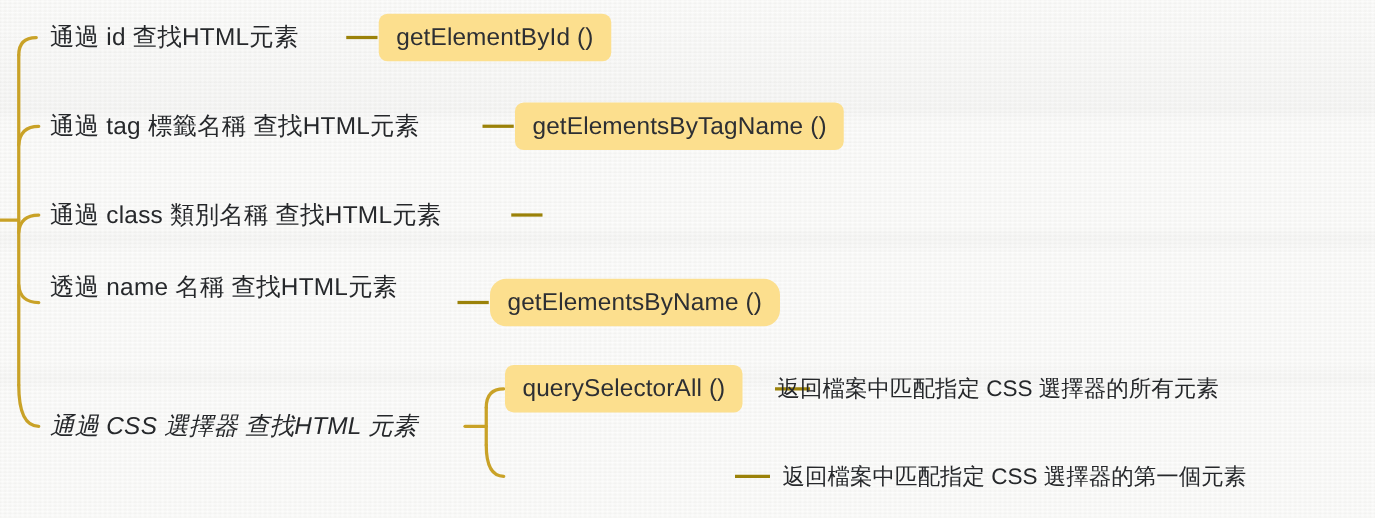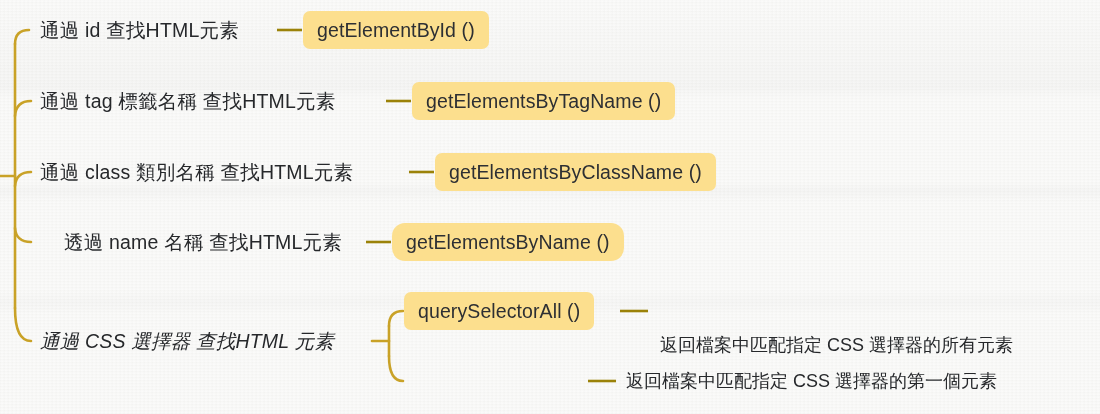--- a/index.html
+++ b/index.html
@@ -141,37 +141,36 @@
 </svg>
 
 <div class="layer">
 
   <div class="node-text" style="left:40px; top:21px;text-align:center;">通過 id 查找HTML元素</div>
 
   <div class="node-text" style="left:40px; top:92px;">通過 tag 標籤名稱 查找HTML元素</div>
 
   <div class="node-text" style="left:40px; top:163px;">通過 class 類別名稱 查找HTML元素</div>
 
-  <div class="node-text" style="left:40px; top:233px;margin-left:24px;">透過 name 名稱 查找HTML元素</div>
+  <div class="node-text" style="left:40px; top:221px;">透過 name 名稱 查找HTML元素</div>
 
   <div class="node-text" style="left:40px; top:332px;font-style:italic;">通過 CSS 選擇器 查找HTML 元素</div>
 </div>
 
 <div class="layer">
 
   <div class="badge" style="left:303px; top:11px;">getElementById ()</div>
 
   <div class="badge" style="left:412px; top:82px;">getElementsByTagName ()</div>
 
-  <div class="badge" style="left:435px; top:153px;">getElementsByClassName ()</div>
 
   <div class="badge" style="left:392px; top:223px;border-radius:13px;">getElementsByName ()</div>
 
   <div class="badge" style="left:404px; top:292px;">querySelectorAll ()</div>
 
 </div>
 
 <div class="layer">
 
-  <div class="desc-text" style="left:660px; top:302px;margin-top:34px;">返回檔案中匹配指定 CSS 選擇器的所有元素</div>
+  <div class="desc-text" style="left:622px; top:302px;">返回檔案中匹配指定 CSS 選擇器的所有元素</div>
 
   <div class="desc-text" style="left:626px; top:372px;">返回檔案中匹配指定 CSS 選擇器的第一個元素</div>
 </div>
 
 </body></html>

